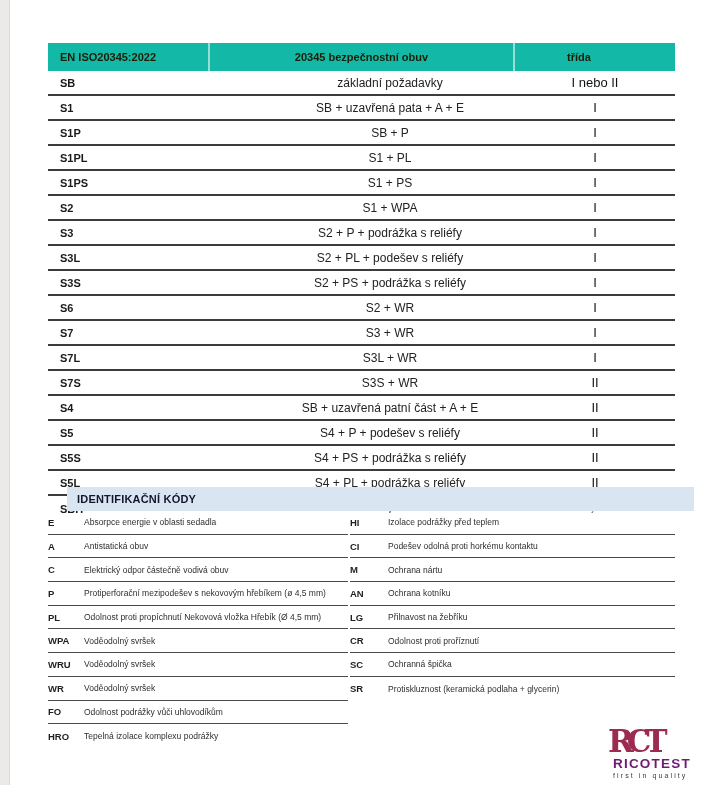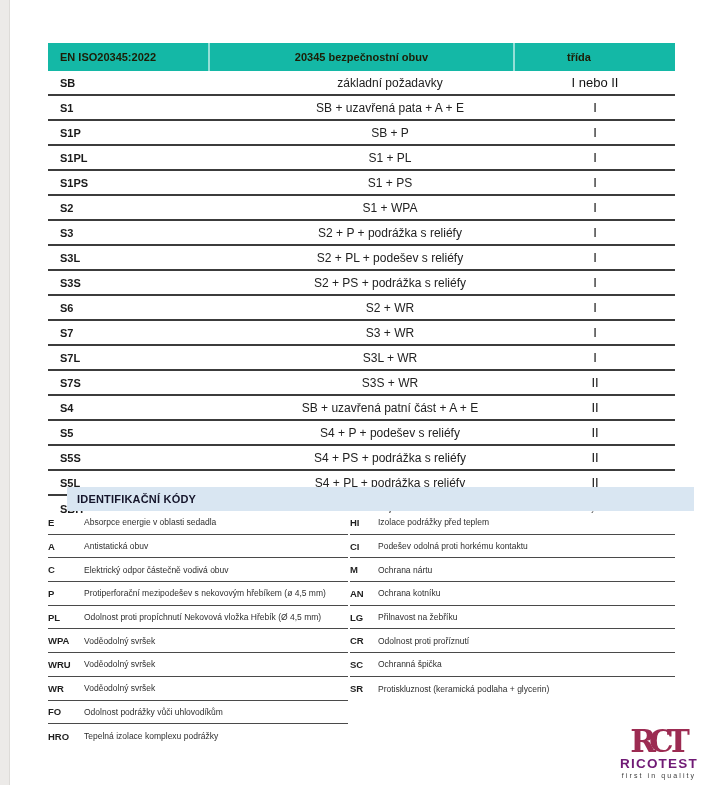--- a/index.html
+++ b/index.html
@@ -22,25 +22,25 @@
   .c3.small { font-size:7px; }
 
   
   .id-header { position:absolute; left:48px; top:487px; width:627px; height:24px; background:#d9e6f2; display:flex; align-items:center; font-weight:bold; font-size:11px; color:#14142a; padding-left:10px; letter-spacing:0.2px;margin-left:19px; }
   .codes-col { position:absolute; top:511px; }
   .codes-left { left:48px; width:300px; }
   .codes-right { left:350px; width:325px; }
   .code-row { display:flex; align-items:center; height:23.7px; border-bottom:1.5px solid #4a4a4a; }
   .code-row.last { border-bottom:none; }
   .code-key { width:36px; font-weight:bold; font-size:9.5px; color:#1f1f1f; flex:none; }
-  .codes-right .code-key { width:28px; }
+  .codes-right .code-key { width:38px; }
   .code-desc { font-size:8.5px; color:#2e2e2e; white-space:nowrap; }
 
   
-  .logo { position:absolute; left:613px; top:726px; width:92px; text-align:center; }
+  .logo { position:absolute; left:613px; top:726px; width:92px; text-align:left; }
   .logo-monogram { font-family:"DejaVu Serif", serif; font-weight:bold; font-size:31px; line-height:30px; letter-spacing:-7px; text-indent:-5px; }
   .logo-name { font-size:13.5px; font-weight:bold; color:#701a75; letter-spacing:1.2px; line-height:14px; margin-top:1px; }
   .logo-tagline { font-size:7px; color:#3a3a3a; letter-spacing:2.1px; line-height:9px; }
 </style>
 </head>
 <body>
 
 <div class="page">
   <div class="edge-strip"></div>
 

